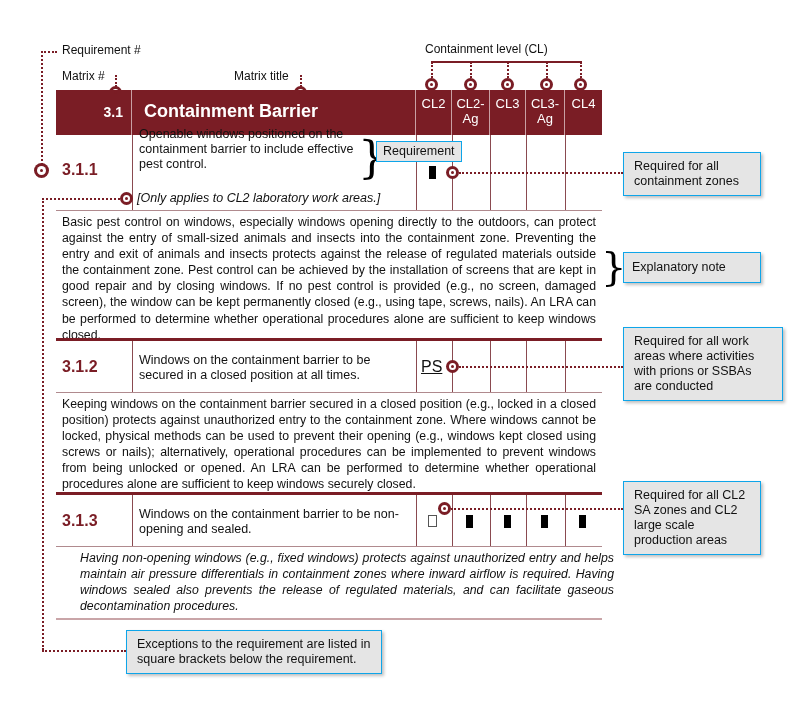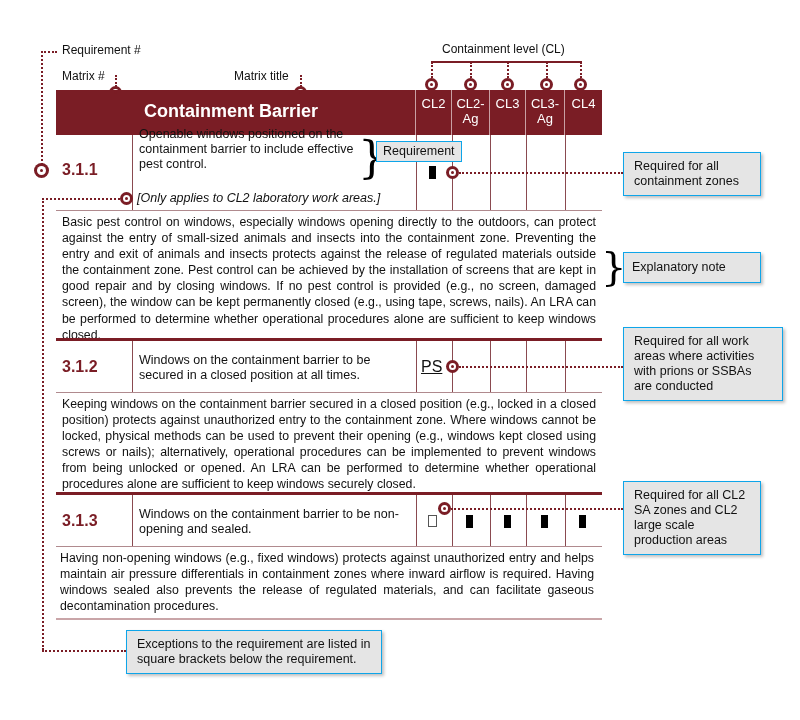--- a/index.html
+++ b/index.html
@@ -41,34 +41,35 @@
 <div class="abs label-sm" style="left:62px; top:43px;">Requirement #</div>
 
 <div class="abs label-sm" style="left:62px; top:69px;">Matrix #</div>
 <div class="dotv" style="left:115px; top:75px; height:12px;"></div>
 <div class="target" style="left:109px; top:86px;"></div>
 
 <div class="abs label-sm" style="left:234px; top:69px;">Matrix title</div>
 <div class="dotv" style="left:300px; top:75px; height:12px;"></div>
 <div class="target" style="left:294px; top:86px;"></div>
 
-<div class="abs label-sm" style="left:442px; top:42px;">Containment level (CL)</div>
+<div class="abs label-sm" style="left:425px; top:42px;">Containment level (CL)</div>
 <div class="abs" style="left:431px; top:61px; width:151px; height:2px; background:#7a1d25;"></div>
 <div class="dotv" style="left:431px; top:62px; height:16px;"></div>
 <div class="dotv" style="left:470px; top:62px; height:16px;"></div>
 <div class="dotv" style="left:507px; top:62px; height:16px;"></div>
 <div class="dotv" style="left:546px; top:62px; height:16px;"></div>
 <div class="dotv" style="left:580px; top:62px; height:16px;"></div>
 <div class="target" style="left:425px; top:78px;"></div>
 <div class="target" style="left:464px; top:78px;"></div>
 <div class="target" style="left:501px; top:78px;"></div>
 <div class="target" style="left:540px; top:78px;"></div>
 <div class="target" style="left:574px; top:78px;"></div>
 
 <div class="header-bar">
+  <div class="hcell" style="left:0; width:76px; text-align:right; padding-right:8px; padding-top:14px; font-weight:bold; font-size:14px;"><span>3.1</span></div>
   <div class="hcell" style="left:76px; width:284px; padding-left:12px; padding-top:11px; font-weight:bold; font-size:18px; border-right:1px solid #c9a0a4;"><span>Containment Barrier</span></div>
   <div class="hcell cl" style="left:360px; width:36px;">
       <div>CL2</div>
       <div></div>
     </div>
   <div class="hcell cl" style="left:396px; width:38px;">
       <div>CL2-</div>
       <div>Ag</div>
     </div>
   <div class="hcell cl" style="left:434px; width:36px;">
@@ -140,18 +141,18 @@
 <div class="req-num" style="left:62px; top:512px;">3.1.3</div>
 <div class="req-text" style="left:139px; top:507px; width:270px;">Windows on the containment barrier to be non-opening and sealed.</div>
 <div class="mark-empty" style="left:428px; top:515px;"></div>
 <div class="target" style="left:438px; top:502px;"></div>
 <div class="doth" style="left:451px; top:508px; width:172px;"></div>
 <div class="mark-filled" style="left:466px; top:515px;"></div>
 <div class="mark-filled" style="left:504px; top:515px;"></div>
 <div class="mark-filled" style="left:541px; top:515px;"></div>
 <div class="mark-filled" style="left:579px; top:515px;"></div>
 <div class="hrule-thin" style="left:56px; top:546px; width:546px;"></div>
-<div class="note" style="left:60px; top:550px; width:534px;">Having non-opening windows (e.g., fixed windows) protects against unauthorized entry and helps maintain air pressure differentials in containment zones where inward airflow is required. Having windows sealed also prevents the release of regulated materials, and can facilitate gaseous decontamination procedures.</div>
+<div class="note" style="left:80px; top:550px; width:534px;font-style:italic;">Having non-opening windows (e.g., fixed windows) protects against unauthorized entry and helps maintain air pressure differentials in containment zones where inward airflow is required. Having windows sealed also prevents the release of regulated materials, and can facilitate gaseous decontamination procedures.</div>
 <div class="hrule-thin" style="left:56px; top:618px; width:546px; background:#c9a5a8; height:2px;"></div>
 <div class="callout" style="left:623px; top:481px; width:138px;">Required for all CL2 SA zones and CL2 large scale production areas</div>
 
 <div class="doth" style="left:42px; top:650px; width:84px;"></div>
 <div class="callout" style="left:126px; top:630px; width:256px;">Exceptions to the requirement are listed in square brackets below the requirement.</div>
 
 </body></html>

